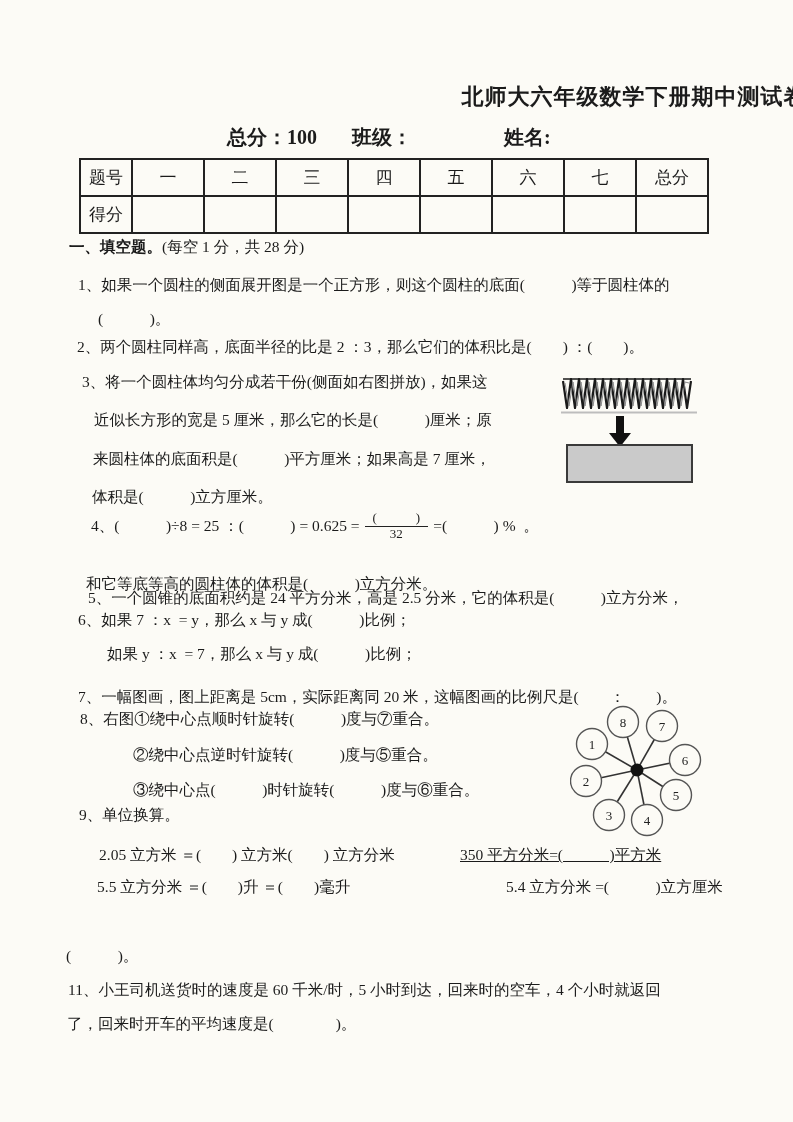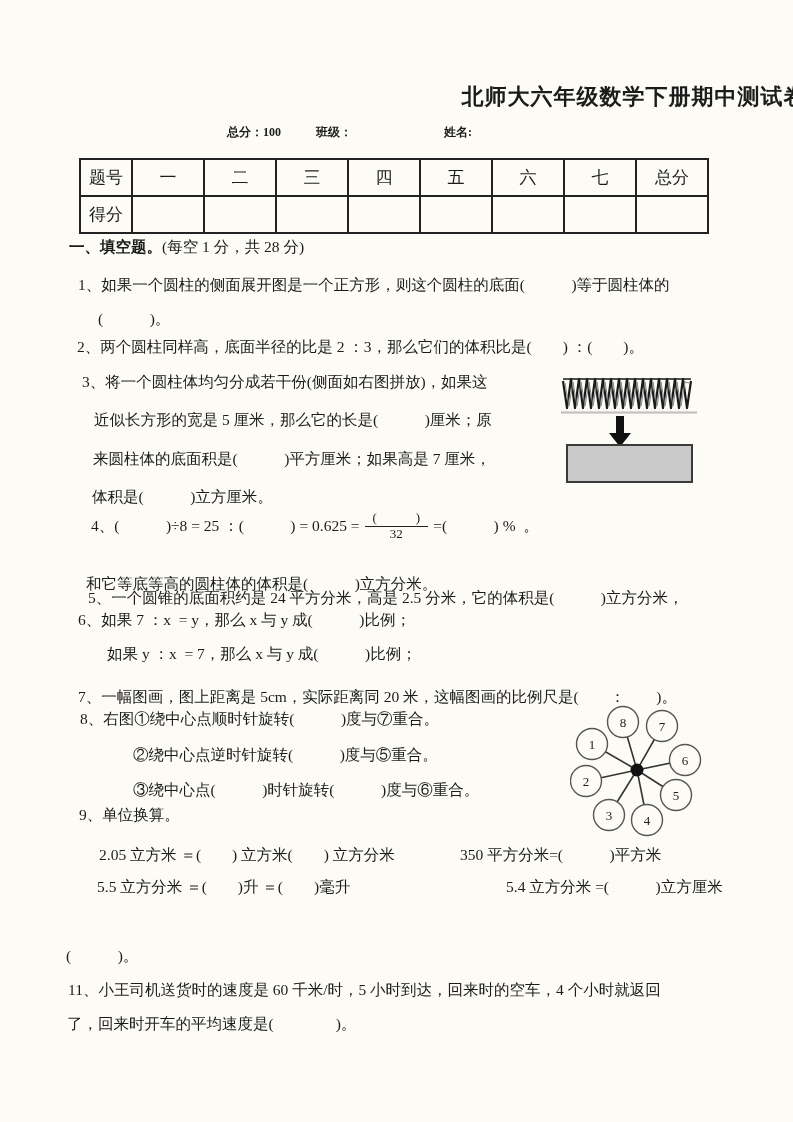--- a/index.html
+++ b/index.html
@@ -9,21 +9,21 @@
     background:#fcfbf6;
     font-family:"Liberation Serif","DejaVu Serif",serif;
     color:#1b1b1b;
     overflow:hidden;
   }
   .abs{position:absolute;white-space:pre;}
   .title{
     top:82px;left:0;width:793px;text-align:right;
     font-size:22px;font-weight:bold;letter-spacing:1px;padding-left:32px;
   }
-  .infoline{top:124px;left:227px;font-size:12px;font-weight:bold;}
+  .infoline{top:124px;left:227px;font-size:20px;font-weight:bold;}
   .infoline .gap1{display:inline-block;width:35px;}
   .infoline .gap2{display:inline-block;width:92px;}
   table.score{
     position:absolute;top:158px;left:79px;
     border-collapse:collapse;table-layout:fixed;
     font-size:17px;
   }
   table.score td{
     border:2px solid #222;
     text-align:center;vertical-align:middle;
@@ -181,20 +181,20 @@
     <text x="16" y="84">2</text>
     <text x="39" y="118">3</text>
     <text x="77" y="123">4</text>
     <text x="106" y="98">5</text>
     <text x="115" y="63">6</text>
     <text x="92" y="29">7</text>
     <text x="53" y="25">8</text>
   </svg>
 
   <div class="abs line q9">9、单位换算。</div>
-  <div class="abs q9a"><span class="line col1">2.05 立方米 ＝(　　) 立方米(　　) 立方分米</span><span class="line" style="white-space:pre;">350 平方分米=(　　　)平方米</span></div>
+  <div class="abs q9a"><span class="line col1">2.05 立方米 ＝(　　) 立方米(　　) 立方分米</span><span class="line" style="white-space:pre;text-decoration:underline;">350 平方分米=(　　　)平方米</span></div>
   <div class="abs q9b"><span class="line col1">5.5 立方分米 ＝(　　)升 ＝(　　)毫升</span><span class="line" style="white-space:pre;">5.4 立方分米 =(　　　)立方厘米</span></div>
 
   <div class="abs line q10b">(　　　)。</div>
   <div class="abs line q11a">11、小王司机送货时的速度是 60 千米/时，5 小时到达，回来时的空车，4 个小时就返回</div>
   <div class="abs line q11b">了，回来时开车的平均速度是(　　　　)。</div>
 
 </div>
 
 </body></html>

